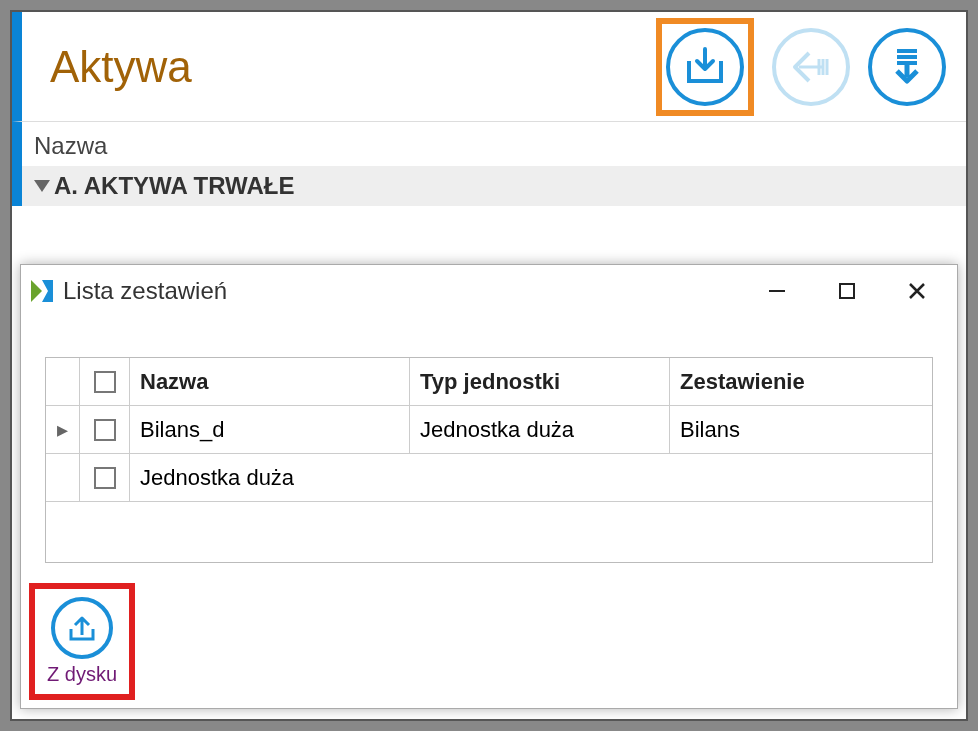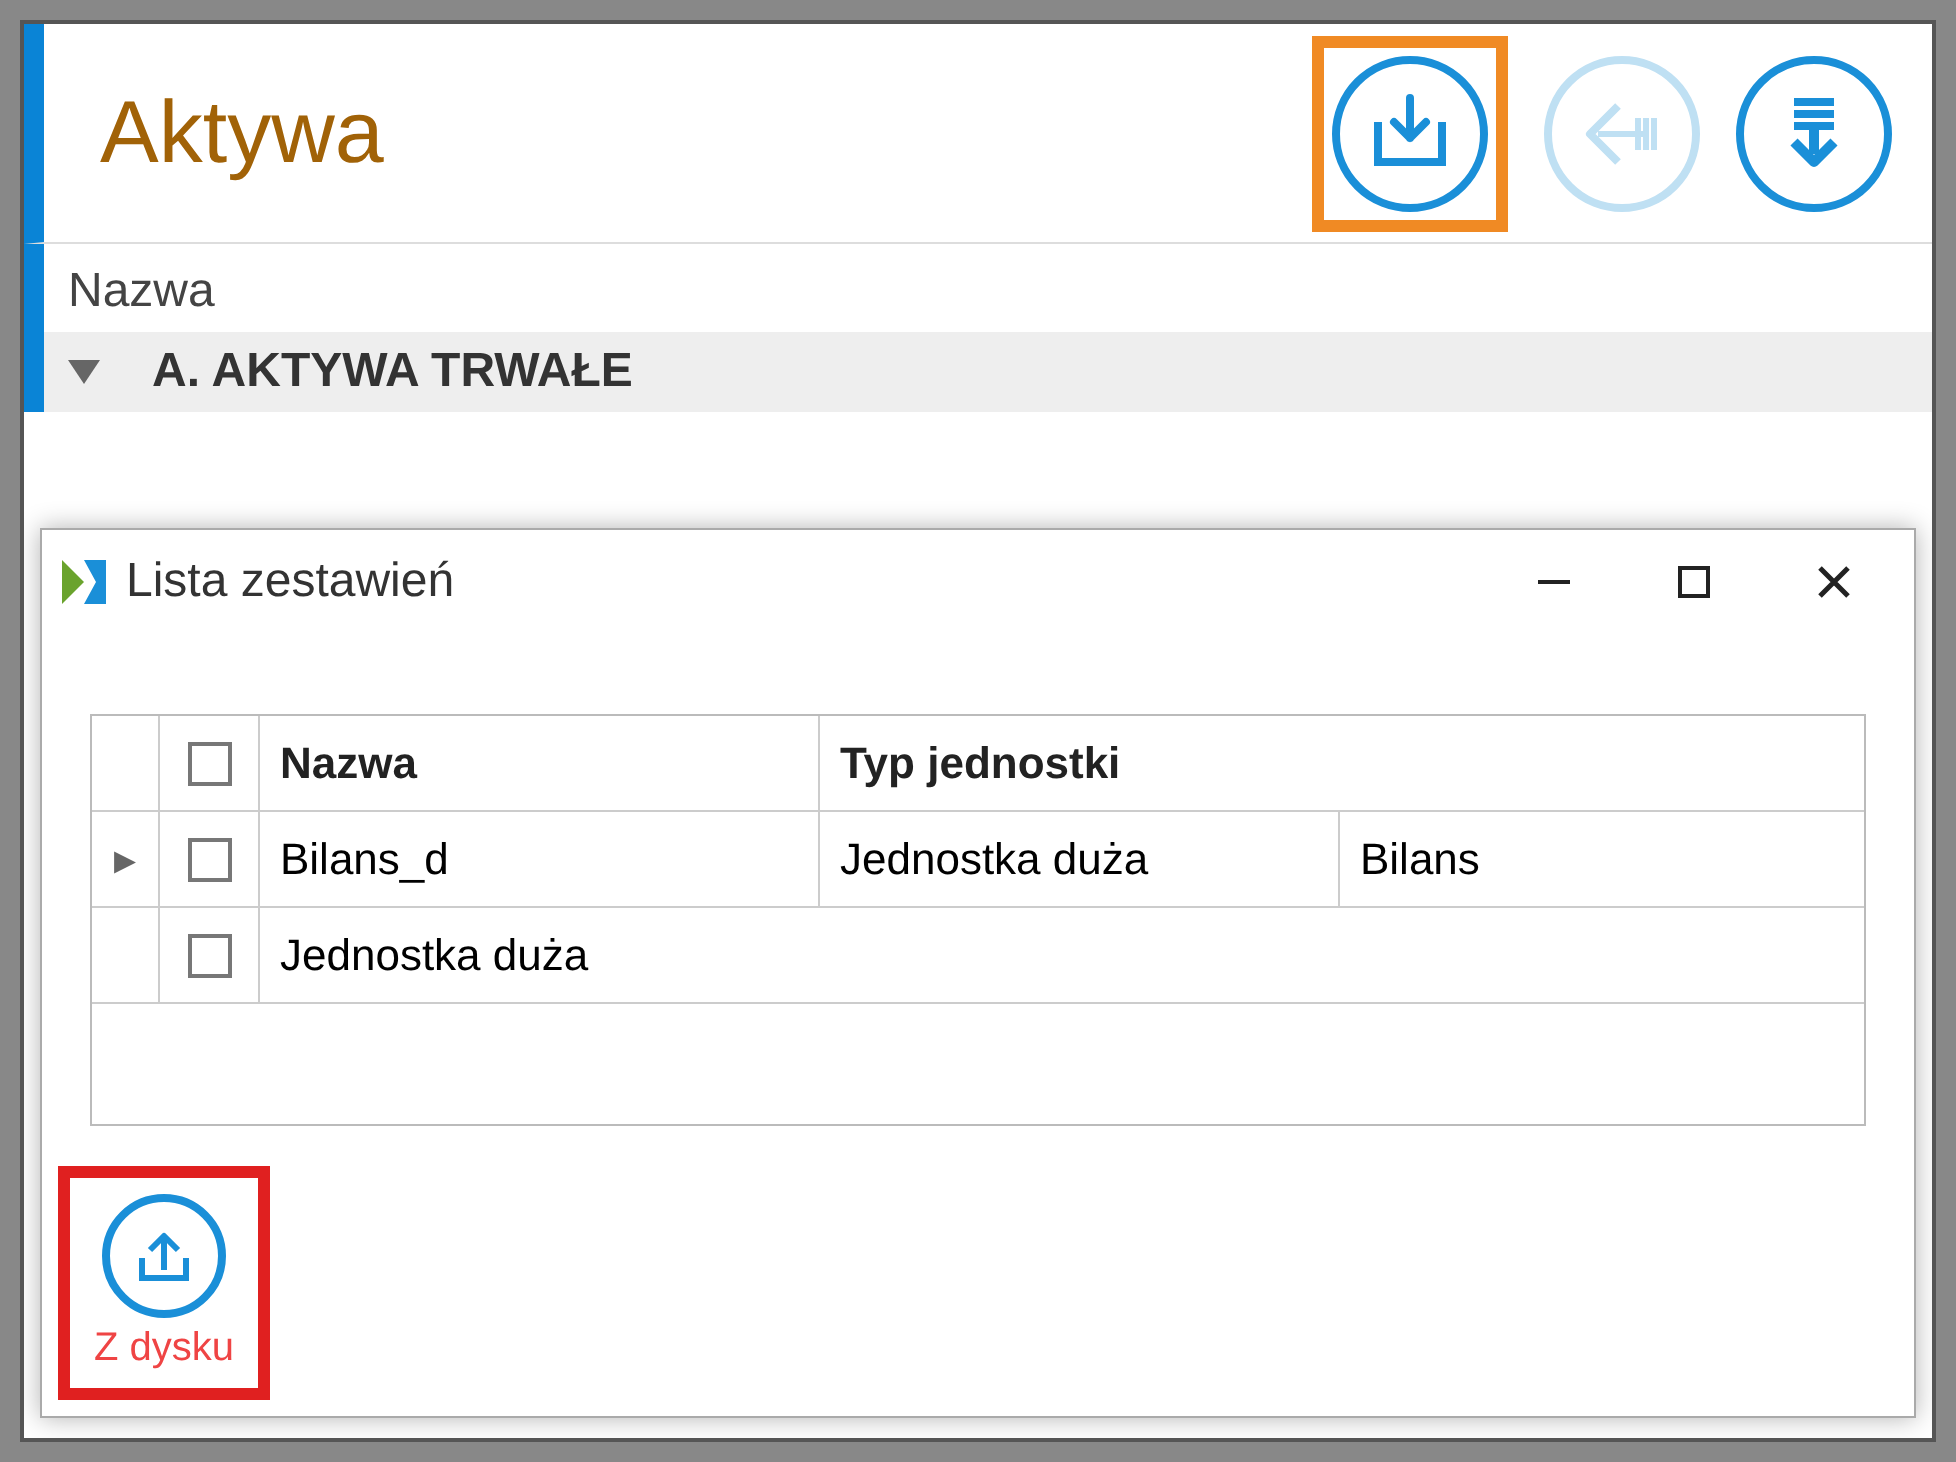--- a/index.html
+++ b/index.html
@@ -67,21 +67,21 @@
     color: #444;
   }
   .group-row {
     display: flex;
     align-items: center;
     background: #eee;
     padding: 6px 8px;
     font-size: 24px;
     font-weight: 700;
     color: #333;
-    gap: 26px;
+    gap: 4px;
   }
   .triangle {
     width: 0; height: 0;
     border-left: 8px solid transparent;
     border-right: 8px solid transparent;
     border-top: 12px solid #666;
     margin-left: 4px;
   }
   
   .dialog {
@@ -175,21 +175,21 @@
     border: 4px solid #1a8fd8;
     border-radius: 50%;
     display: flex; align-items: center; justify-content: center;
     color: #1a8fd8;
   }
   .footer-btn.disabled .circ {
     border-color: #c9e4f4;
     color: #c9e4f4;
   }
   .footer-btn.disabled { color: #c9e4f4; }
-  .footer-btn.active { color: #ef4444; text-align: right; }
+  .footer-btn.active { color: #701a75; text-align: right; }
   .red-highlight {
     border: 6px solid #e02020;
     padding: 2px 4px;
   }
   svg { display: block; }
 </style>
 </head>
 <body>
 
 <div class="outer-frame">
@@ -259,20 +259,21 @@
     </div>
 
     <div class="dlg-table">
       <div class="dlg-row head">
         <div class="cell marker"></div>
         <div class="cell chk">
           <div class="chkbox"></div>
         </div>
         <div class="cell c-name">Nazwa</div>
         <div class="cell c-type">Typ jednostki</div>
+        <div class="cell c-set">Zestawienie</div>
       </div>
 
       <div class="dlg-row">
         <div class="cell marker">▸</div>
         <div class="cell chk">
           <div class="chkbox"></div>
         </div>
         <div class="cell c-name">Bilans_d</div>
         <div class="cell c-type">Jednostka duża</div>
         <div class="cell c-set">Bilans</div>

